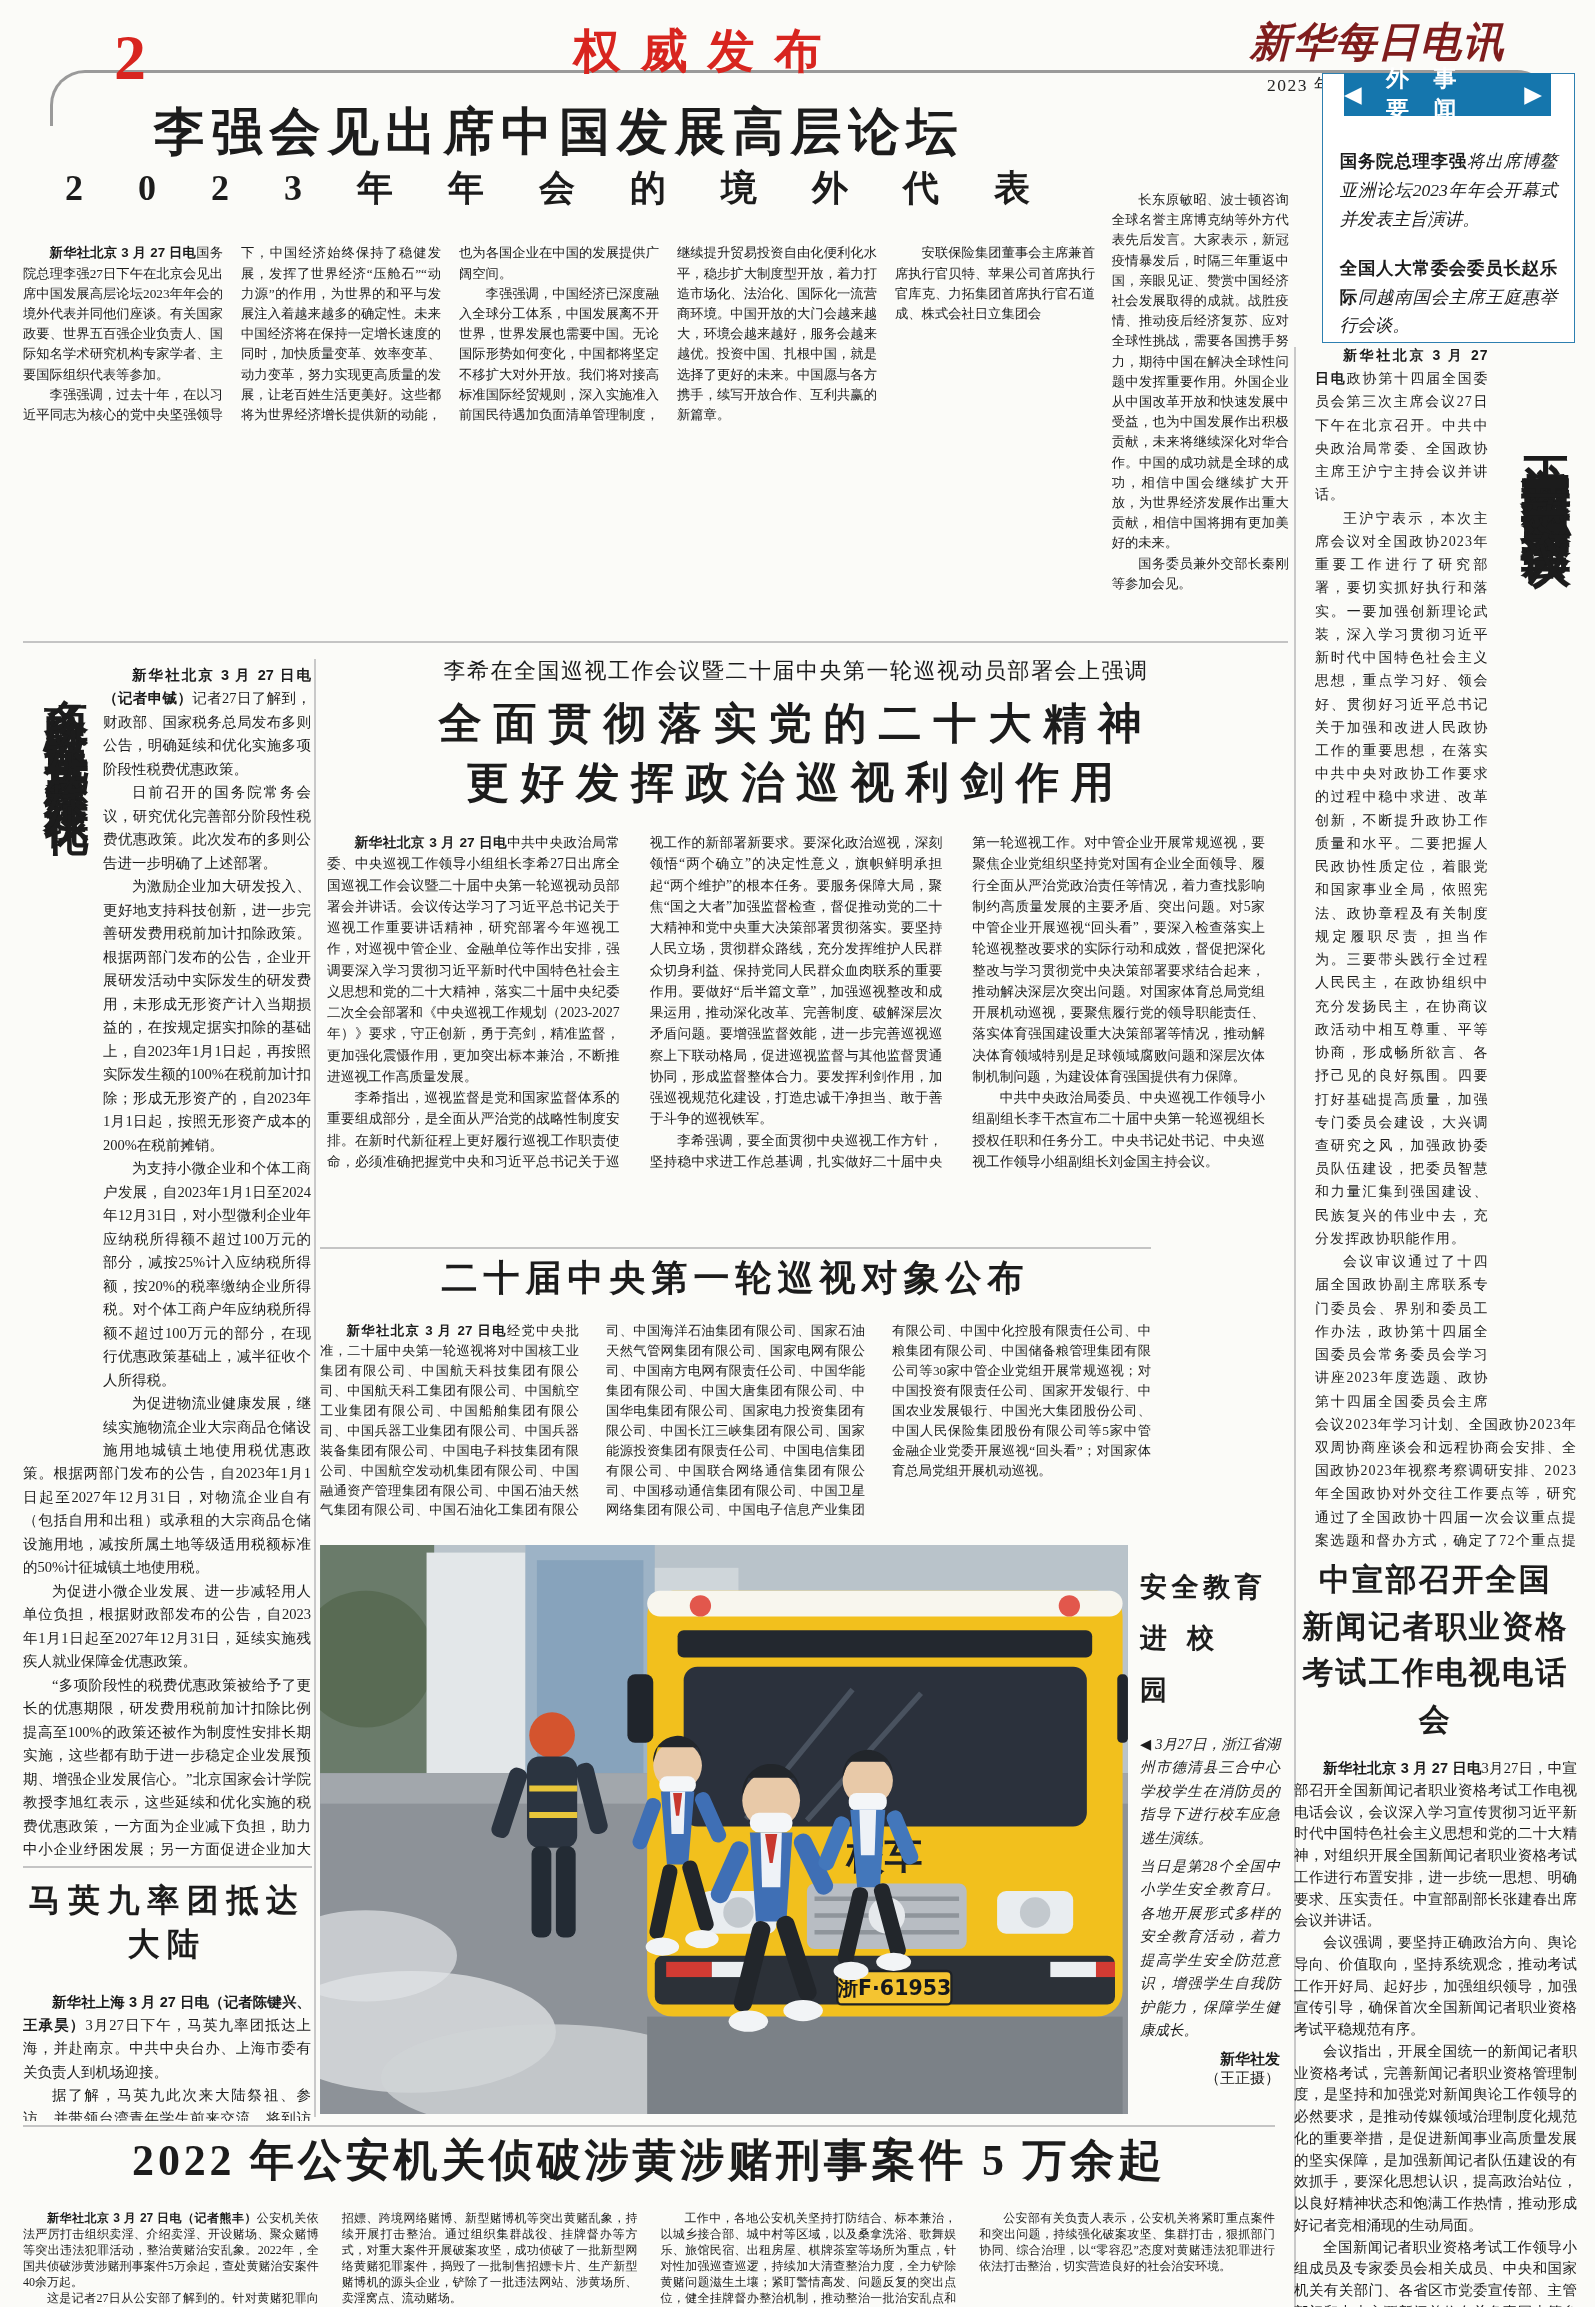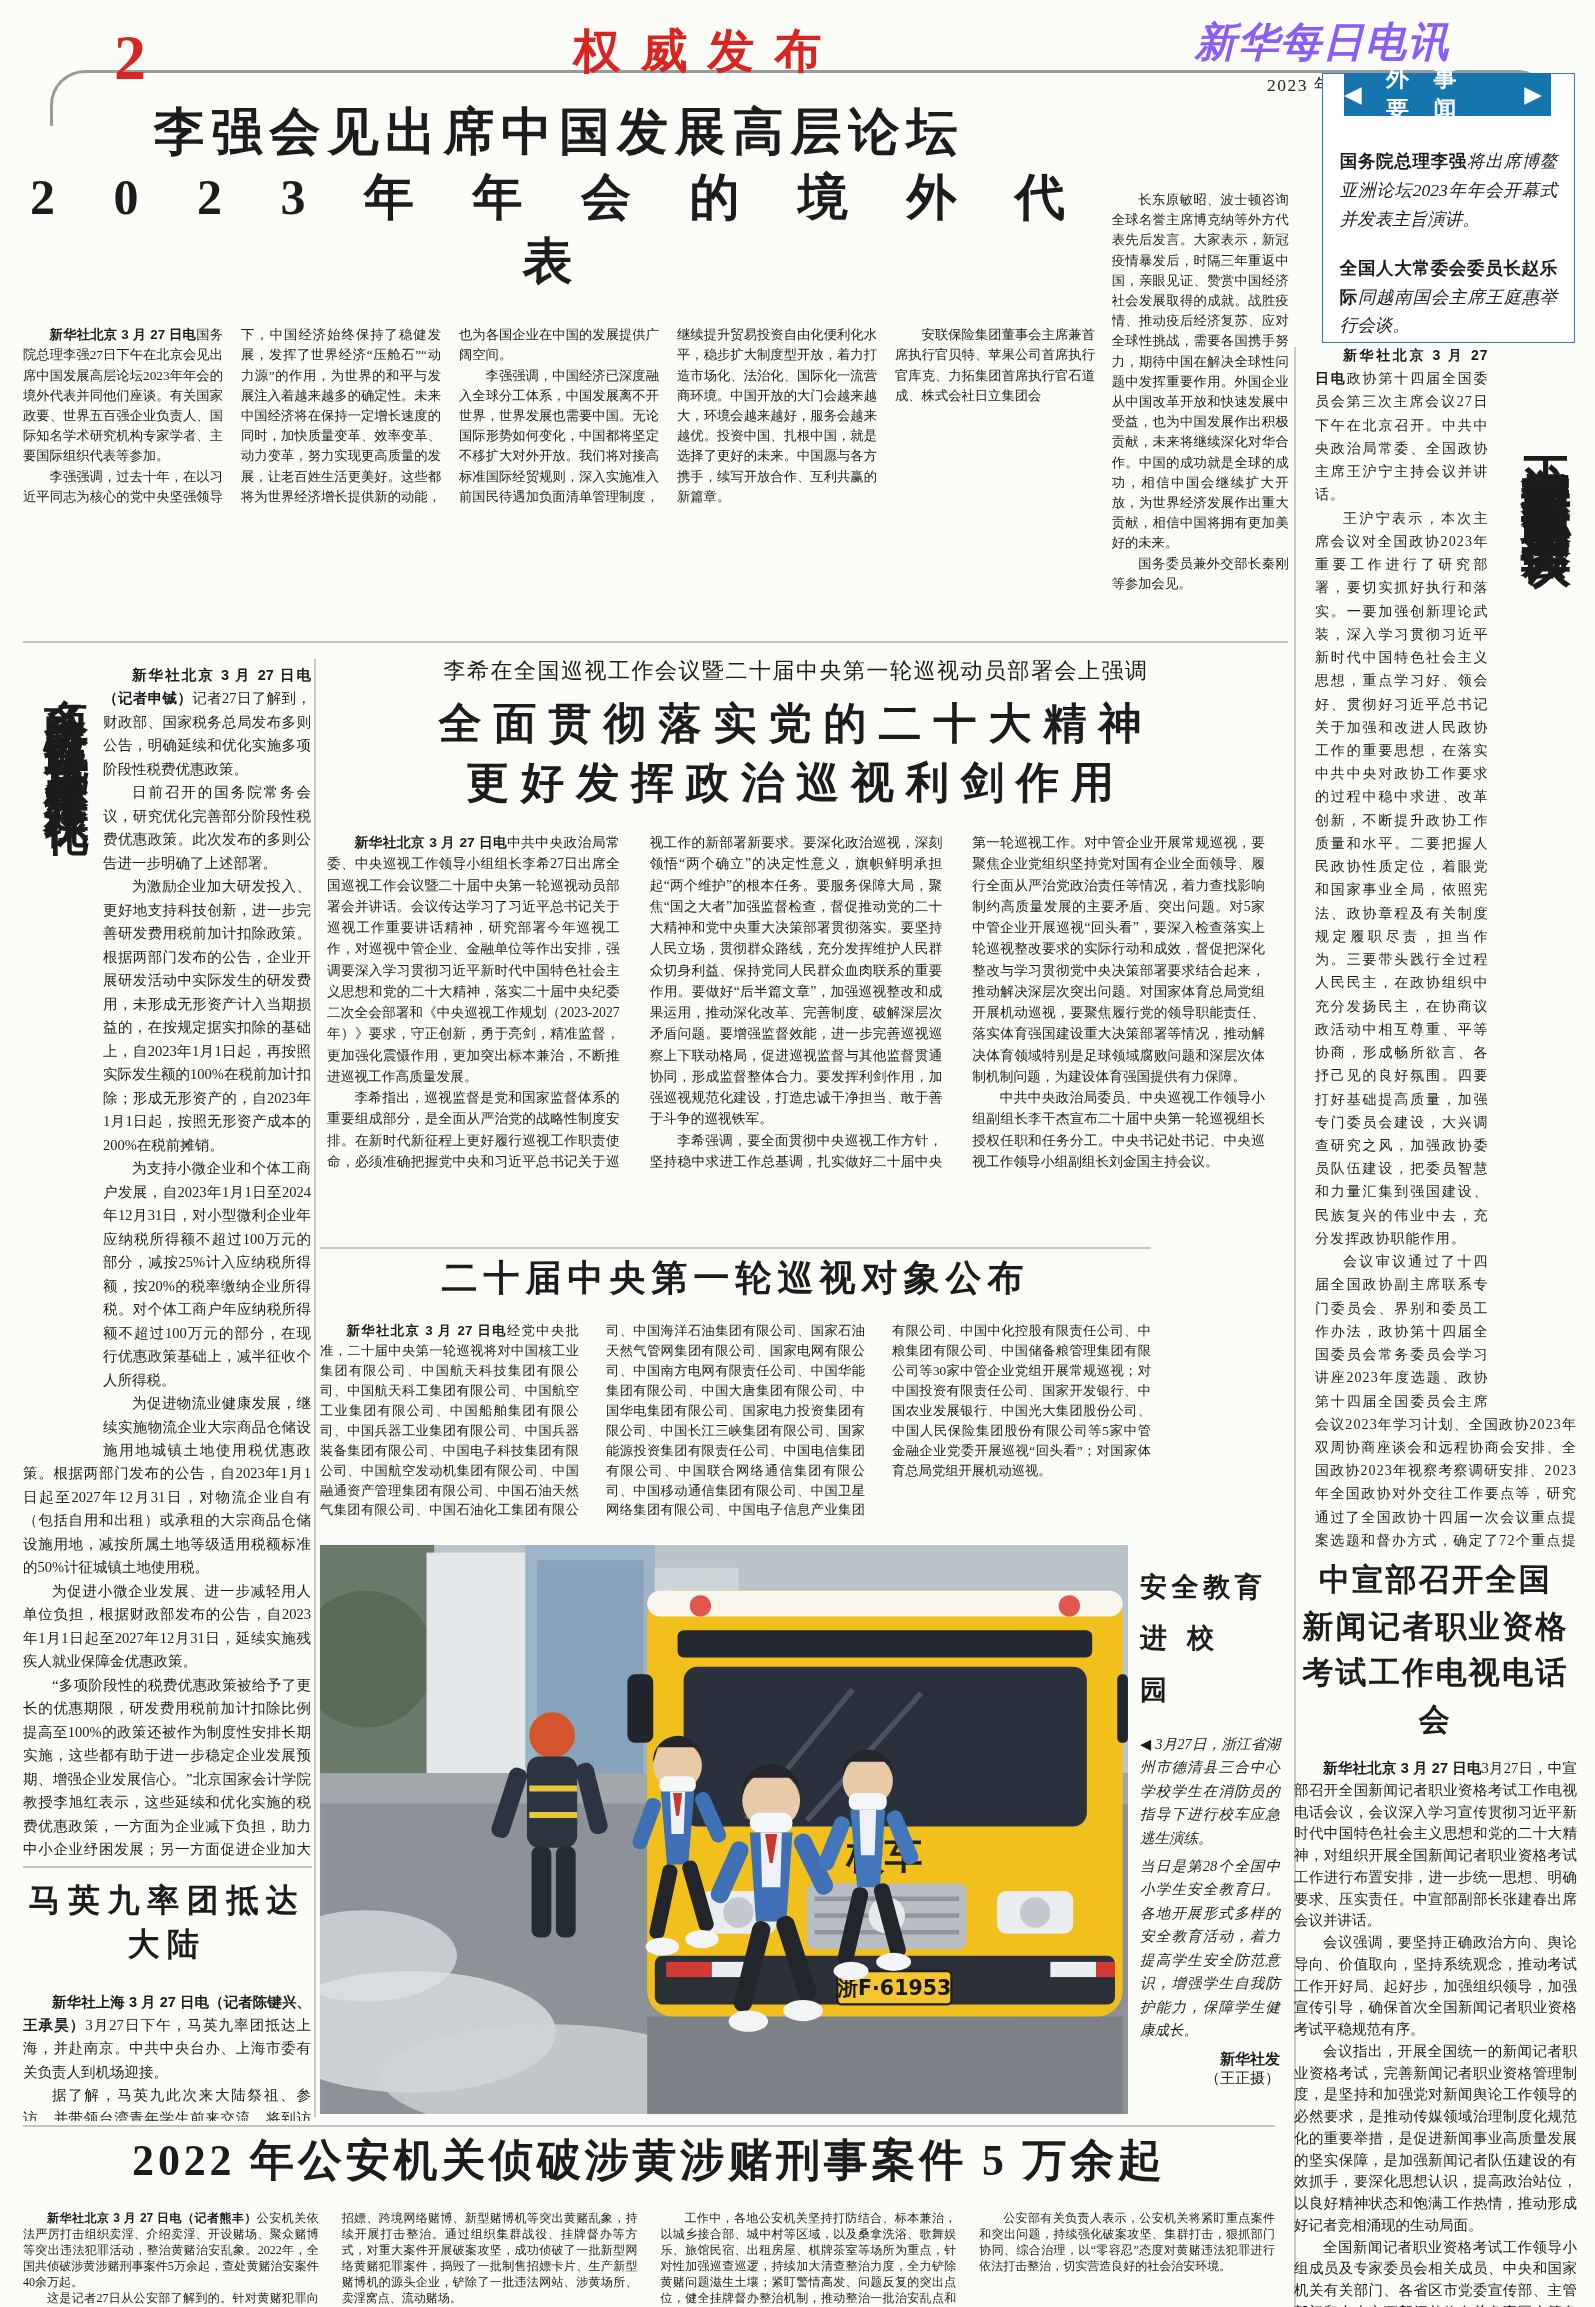--- a/index.html
+++ b/index.html
@@ -2,33 +2,33 @@
 <html style="font-size:12px"><head>
 <meta charset="utf-8">
 <style>
   html,body{margin:0;padding:0;}
   body{width:1595px;height:2307px;position:relative;background:#fbfbf8;font-family:"Liberation Serif","DejaVu Serif",serif;color:#1c1c1c;overflow:hidden;}
   .abs{position:absolute;}
   
   .head-curve{left:50px;top:70px;width:1496px;height:53px;border:3px solid #9a9a9a;border-bottom:none;border-radius:35px 35px 0 0;}
   .page-num{left:114px;top:21px;font-size:64px;font-weight:bold;color:#d8251f;font-family:"Liberation Serif",serif;}
   .section-title{left:327px;top:20px;width:761px;text-align:center;font-size:47px;font-weight:bold;color:#d8251f;letter-spacing:20px;}
-  .masthead{left:1195px;top:15px;width:365px;font-size:41px;font-weight:bold;color:#8b5cf6;font-style:italic;letter-spacing:1.5px;}
+  .masthead{left:1195px;top:15px;width:365px;text-align:center;font-size:41px;font-weight:bold;color:#7f1d1d;font-style:italic;letter-spacing:1.5px;}
   .edition-date{left:1195px;top:73px;width:365px;text-align:center;font-size:17.5px;color:#222;letter-spacing:1.5px;}
   
   p{margin:0;text-indent:2em;}
   .jtext p{text-align:justify;}
   .dl{font-weight:bold;font-family:"Liberation Sans","DejaVu Sans",sans-serif;}
   
   .lead-wrap{left:23px;top:82px;width:1267px;}
   .lead-flex{display:flex;}
   .lead-left{width:1072px;}
   .lead-headline{text-align:center;font-weight:bold;line-height:1.28;padding-top:18px;}
   .lead-headline .l1{font-size:51px;letter-spacing:6.9px;}
-  .lead-headline .l2{font-size:50px;letter-spacing:23px;}
+  .lead-headline .l2{font-size:36px;letter-spacing:23px;}
   .lead-body{margin-top:32px;height:288px;column-count:5;column-gap:18px;font-size:13.3px;line-height:1.52;overflow:hidden;}
   .lead-col6{width:177px;margin-left:16.7px;padding-top:108px;font-size:13.3px;line-height:1.52;overflow:hidden;height:533px;}
   
   .fa-box{left:1322px;top:73px;width:251px;height:268px;border:1.5px solid #2d7fb0;background:#fff;}
   .fa-bar{position:absolute;left:21px;top:-1.5px;width:207px;height:43px;background:#1576ad;color:#fff;display:flex;align-items:center;justify-content:center;font-size:23px;font-weight:bold;letter-spacing:9px;font-family:"Liberation Sans","DejaVu Sans",sans-serif;}
   .fa-items{padding:61px 16.7px 0 16.7px;margin-top:12px;}
   .fa-items .news-item{margin-bottom:20px;font-size:17.5px;line-height:1.65;text-align:justify;}
   .fa-items b{font-family:"Liberation Sans","DejaVu Sans",sans-serif;}
   .fa-items span{font-style:italic;}
   

